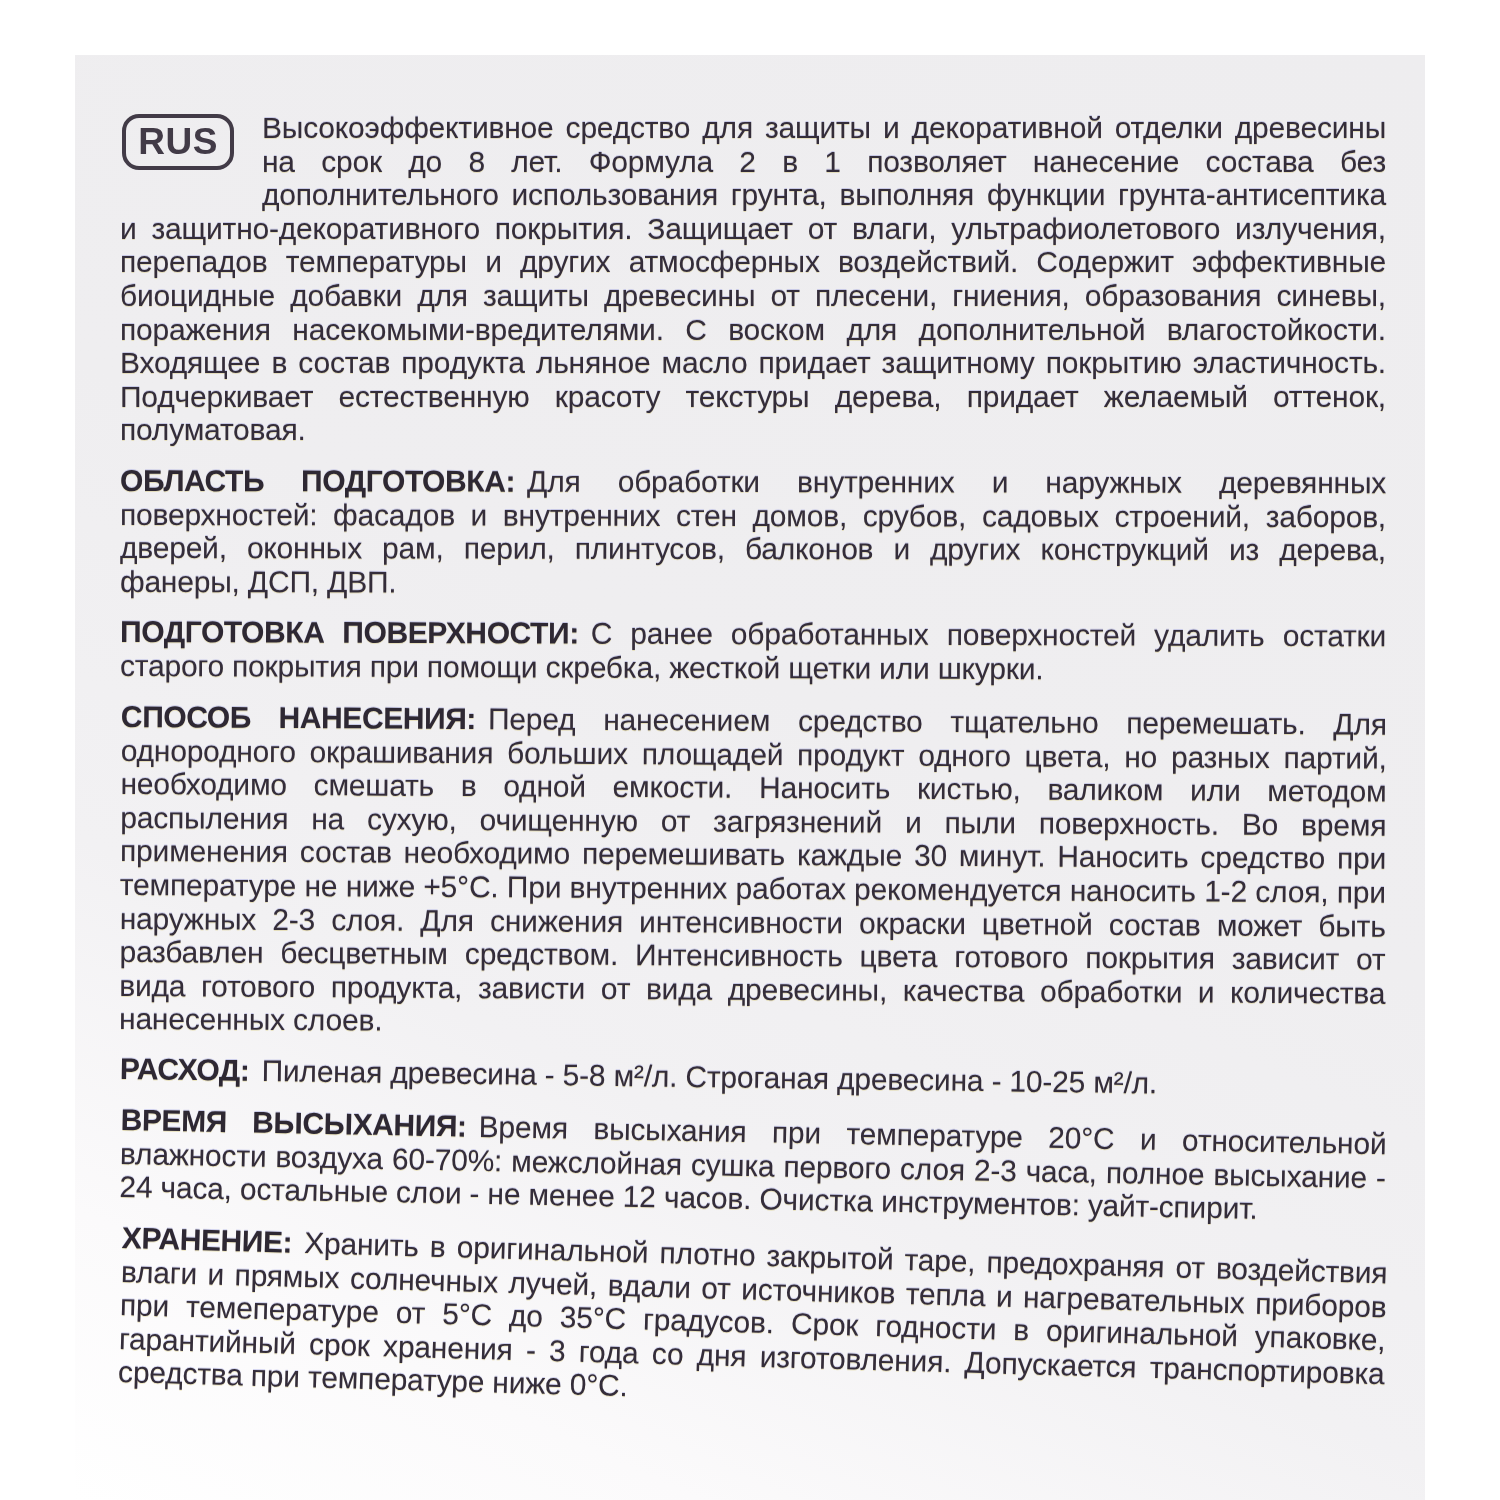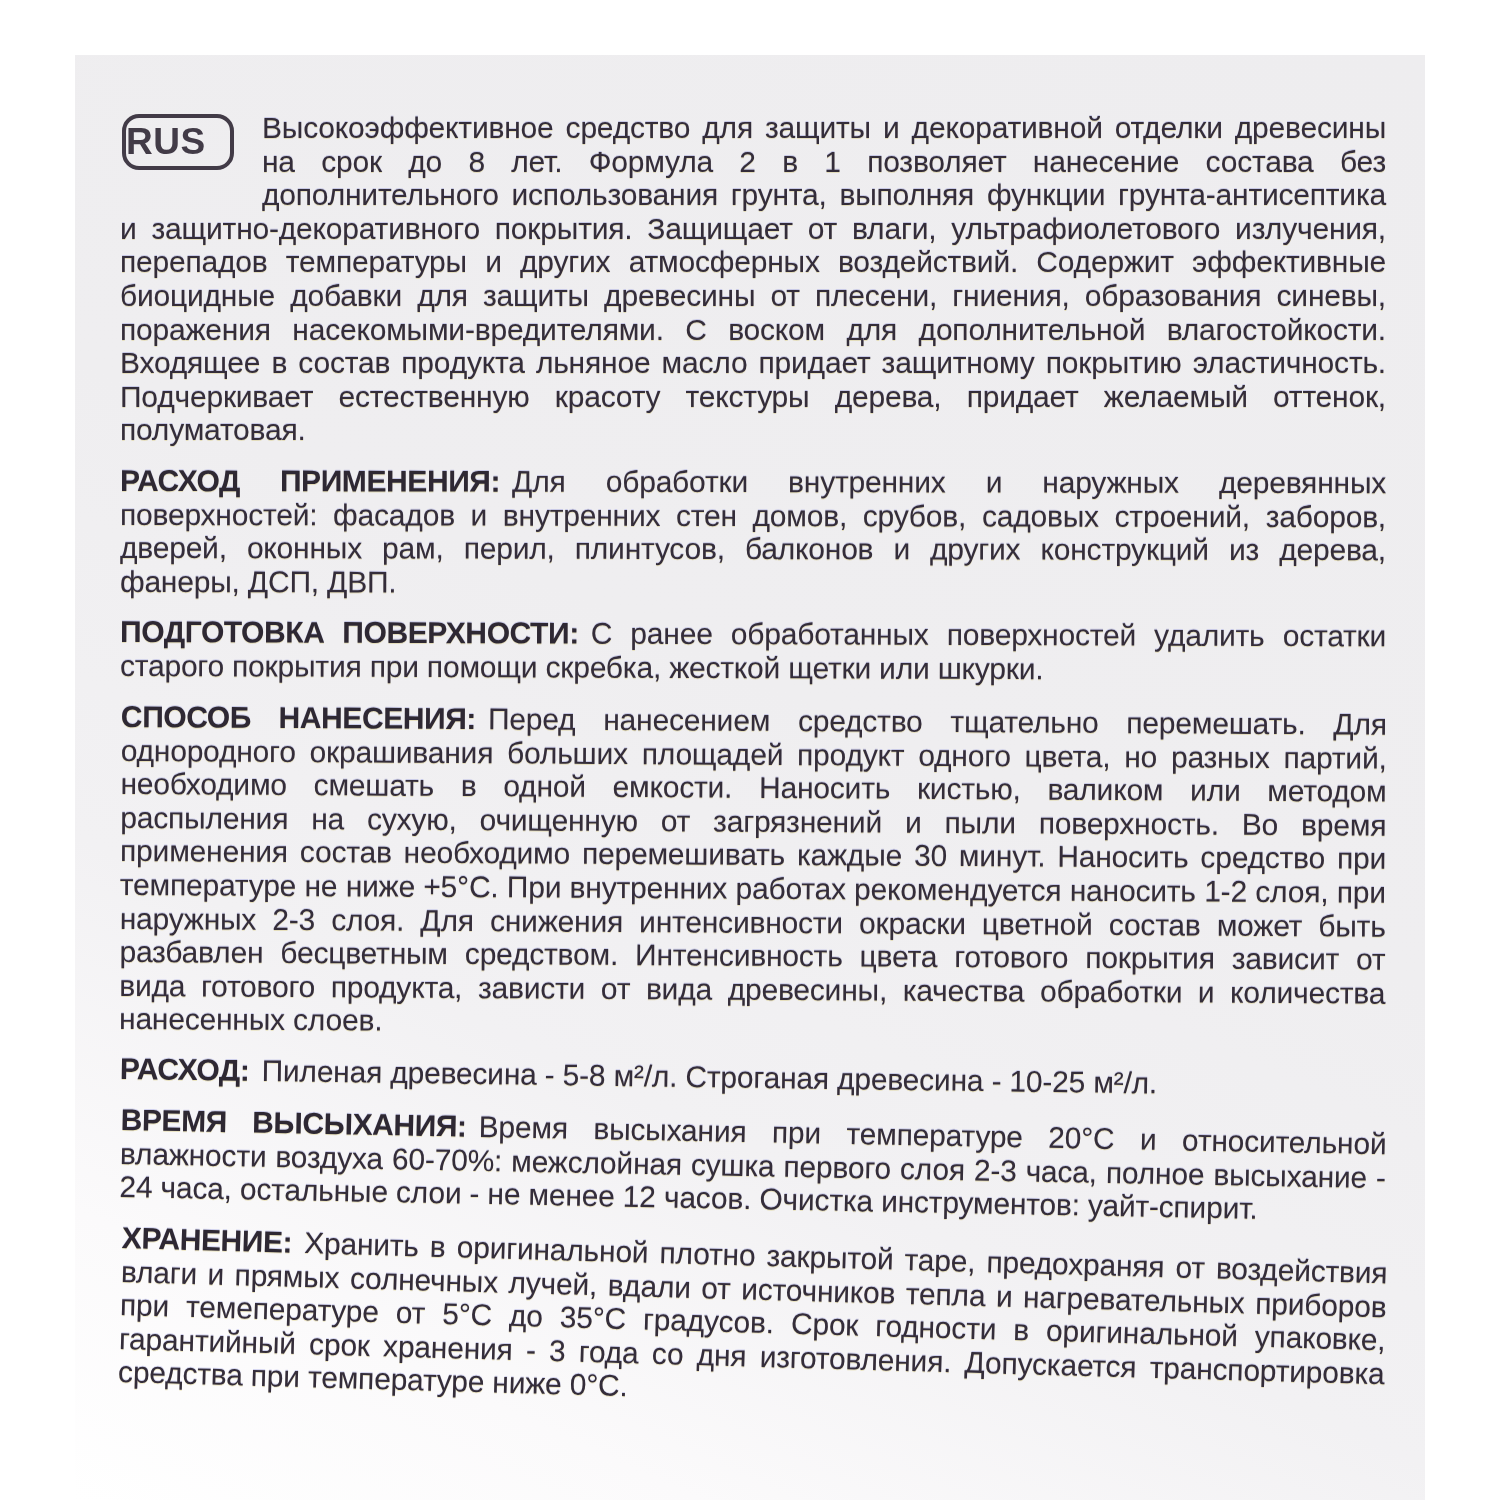--- a/index.html
+++ b/index.html
@@ -54,20 +54,21 @@
   .badge {
     float: left;
     box-sizing: border-box;
     width: 112px;
     height: 56px;
     margin: 3px 28px 12px 2px;
     border: 4px solid #423b47;
     border-radius: 17px;
     display: flex;
     align-items: center;
+    justify-content: center;
     font-weight: 700;
     font-size: 37px;
     letter-spacing: 0.5px;
     color: #423b47;
     text-shadow: none;
   }
 </style>
 </head>
 <body>
 
@@ -76,21 +77,21 @@
     <div class="content">
 
       <p class="block" style="--tilt:0deg">
         <span class="badge">
           <span>RUS</span>
         </span>
         <span>Высокоэффективное средство для защиты и декоративной отделки древесины на срок до 8 лет.  Формула 2 в 1 позволяет нанесение состава без дополнительного использования грунта, выполняя функции грунта-антисептика и защитно-декоративного покрытия. Защищает от влаги, ультрафиолетового излучения, перепадов температуры и других атмосферных воздействий. Содержит эффективные биоцидные добавки для защиты древесины от плесени, гниения, образования синевы, поражения насекомыми-вредителями. С воском для дополнительной влагостойкости. Входящее в состав продукта льняное масло придает защитному покрытию эластичность. Подчеркивает естественную красоту текстуры дерева, придает желаемый оттенок, полуматовая.</span>
       </p>
 
       <p class="block" style="--tilt:0.1deg">
-        <span class="h">РАСХОД ПРИМЕНЕНИЯ:</span><span>Для обработки внутренних и наружных деревянных поверхностей: фасадов и внутренних стен домов, срубов, садовых строений, заборов, дверей, оконных рам, перил, плинтусов, балконов и других конструкций из дерева, фанеры, ДСП, ДВП.</span>
+        <span class="h">ОБЛАСТЬ ПОДГОТОВКА:</span><span>Для обработки внутренних и наружных деревянных поверхностей: фасадов и внутренних стен домов, срубов, садовых строений, заборов, дверей, оконных рам, перил, плинтусов, балконов и других конструкций из дерева, фанеры, ДСП, ДВП.</span>
       </p>
 
       <p class="block" style="--tilt:0.2deg">
         <span class="h">ПОДГОТОВКА ПОВЕРХНОСТИ:</span><span>С ранее обработанных поверхностей удалить остатки старого покрытия при помощи скребка, жесткой щетки или шкурки.</span>
       </p>
 
       <p class="block" style="--tilt:0.35deg">
         <span class="h">СПОСОБ НАНЕСЕНИЯ:</span><span>Перед нанесением средство тщательно перемешать. Для однородного окрашивания больших площадей продукт одного цвета, но разных партий, необходимо смешать в одной емкости. Наносить кистью, валиком или методом распыления на сухую, очищенную от загрязнений и пыли поверхность. Во время применения состав необходимо перемешивать каждые 30 минут. Наносить средство при температуре не ниже +5°С. При внутренних работах рекомендуется наносить 1-2 слоя, при наружных 2-3 слоя. Для снижения интенсивности окраски цветной состав может быть разбавлен бесцветным средством. Интенсивность цвета готового покрытия зависит от вида готового продукта, зависти от вида древесины, качества обработки и количества нанесенных слоев.</span>
       </p>
 

